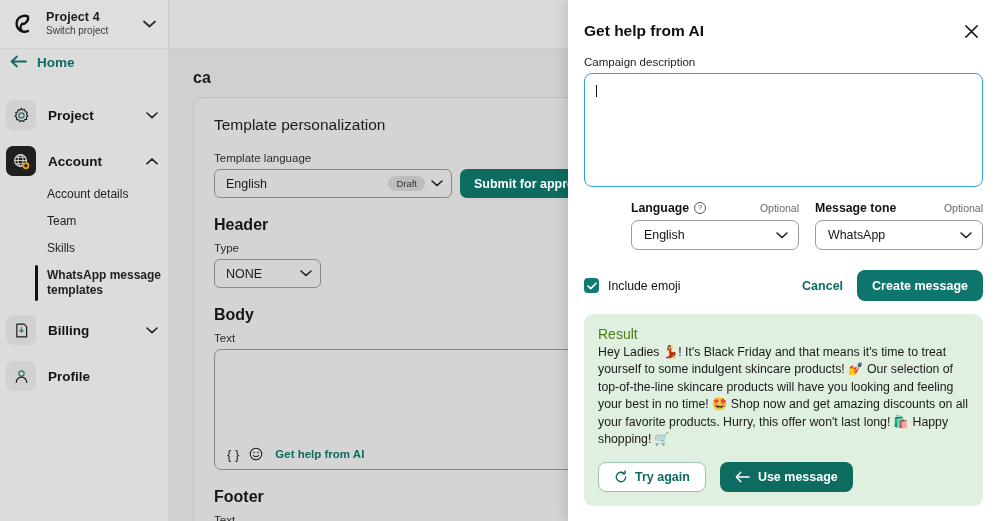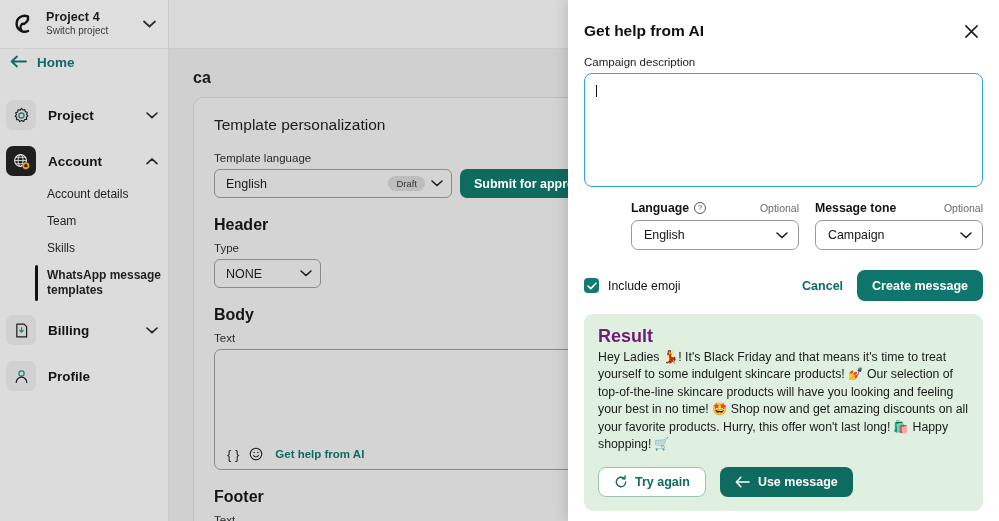--- a/index.html
+++ b/index.html
@@ -160,21 +160,21 @@
   .actions-right { margin-left:auto; display:flex; align-items:center; gap:14px; }
   .btn-cancel { font-size:12.5px; font-weight:700; color:#0d6b60; cursor:pointer; }
   .btn-create {
     height:31px; background:#0f766e; color:#fff; font-size:12.5px; font-weight:700;
     border-radius:8px; padding:0 15px; display:flex; align-items:center; cursor:pointer;
   }
 
   .result {
     margin-top:13px; background:#dff0e0; border-radius:9px; padding:12px 14px 14px 14px;
   }
-  .result-title { font-size:18px; font-weight:700; color:#701a75; margin-bottom:2px; }
+  .result-title { font-size:14px; font-weight:400; color:#4d7c0f; margin-bottom:2px; }
   .result-text { font-size:12.3px; line-height:1.42; color:#1a1a1a; }
   .result-actions { display:flex; align-items:center; gap:14px; margin-top:13px; }
   .btn-try {
     height:30px; background:#fff; border:1px solid #9dc1b3; border-radius:8px;
     display:flex; align-items:center; gap:7px; padding:0 15px;
     font-size:12.5px; font-weight:700; color:#0d6b60; cursor:pointer;
   }
   .btn-use {
     height:30px; background:#0d6b60; border-radius:8px;
     display:flex; align-items:center; gap:8px; padding:0 15px;
@@ -394,21 +394,21 @@
       </div>
 
       <div class="col">
         <div class="col-head">
           <span class="col-head-left">
             <span class="col-title">Message tone</span>
           </span>
           <span class="opt">Optional</span>
         </div>
         <div class="panel-select">
-          <span class="val">Campaign</span>
+          <span class="val">WhatsApp</span>
           <span>
             <svg width="12" height="7" viewBox="0 0 12 7">
                 <path d="M1 1 L6 5.6 L11 1" fill="none" stroke="#1b1b1b" stroke-width="1.5" stroke-linecap="round"></path>
               </svg>
           </span>
         </div>
       </div>
     </div>
 
     <div class="actions-row">

